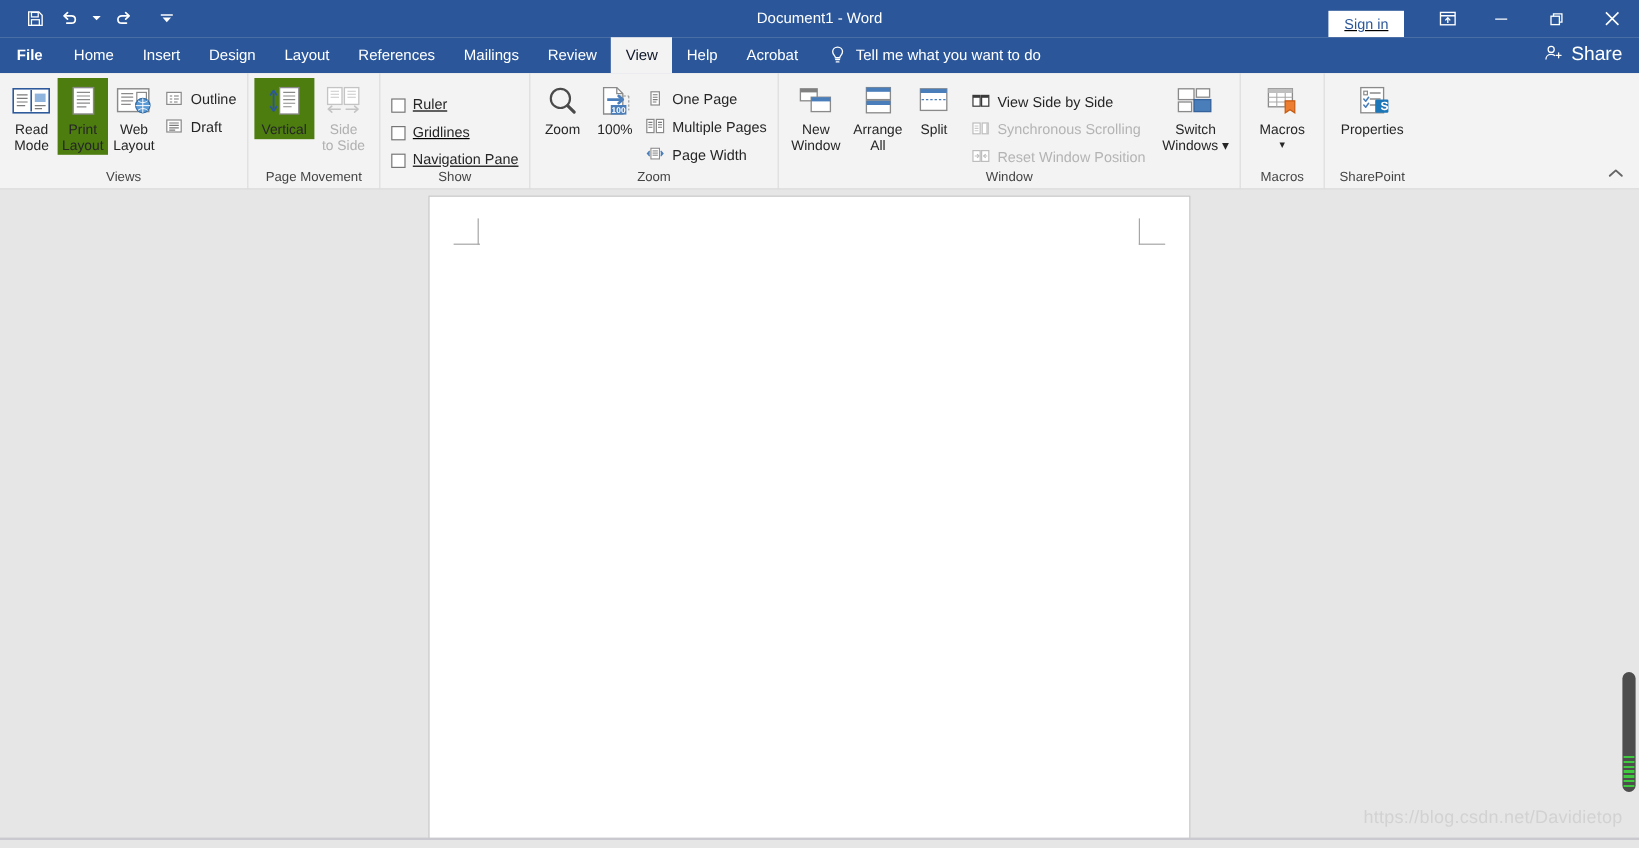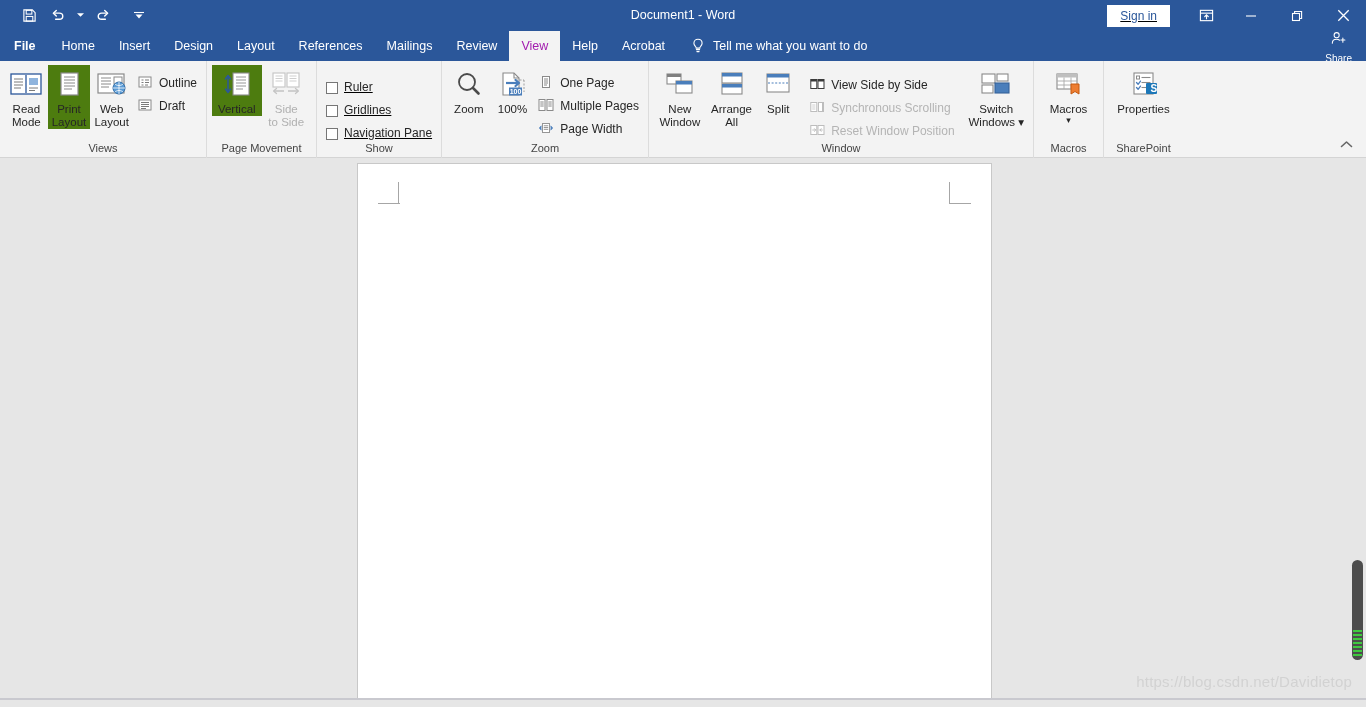--- a/index.html
+++ b/index.html
@@ -26,21 +26,21 @@
   }
   .qat-btn svg { display:block; }
   .qat-caret { width: 16px; height: 24px; display:flex; align-items:center; justify-content:center; }
   .title-text {
     position: absolute; left: 0; right: 0; top: 0;
     line-height: 31px; text-align: center;
     color: #ffffff; font-size: 12.5px;
     pointer-events: none;
   }
   .title-right {
-    margin-left: auto; display: flex; align-items: center; height: 31px;
+    margin-left: auto; display: flex; align-items: flex-end; height: 31px;
     padding-right: 0px;
     text-decoration: underline;
   }
   .signin {
     background: #ffffff; color: #2b579a;
     font-size: 12px; padding: 3px 13px;
     margin-right: 14px; line-height: 16px;
     white-space: nowrap;
   }
   .ribbon-display-btn {
@@ -61,34 +61,33 @@
     display: flex; align-items: stretch;
     position: relative;
   }
   .tab {
     color: #ffffff; font-size: 12.5px;
     padding: 0 12px;
     display: flex; align-items: center;
     height: 30px;
     white-space: nowrap;
   }
-  .tab.active { background: #f3f3f3; color: #a21caf; }
+  .tab.active { background: #f3f3f3; color: #0f172a; }
   .tab.file { padding: 0 14px; font-weight: bold; }
   .tellme {
     display: flex; align-items: center; gap: 8px;
     padding: 0 10px; margin-left: 4px;
     color: #ffffff; font-size: 12.5px;
     height: 30px;
   }
   .tellme .bulb { display:flex; align-items:center; }
   .share {
     margin-left: auto; display: flex; align-items: center; gap: 6px;
-    color: #ffffff; font-size: 10px; padding: 0 14px 0 10px;
+    color: #ffffff; font-size: 16px; padding: 0 14px 0 10px;
     height: 30px;
-    flex-direction: column;
   }
 
   
   .ribbon {
     height: 97px; width: 100%;
     background: #f3f3f3;
     border-bottom: 1px solid #d4d4d4;
     display: flex; align-items: stretch;
     position: relative;
   }

